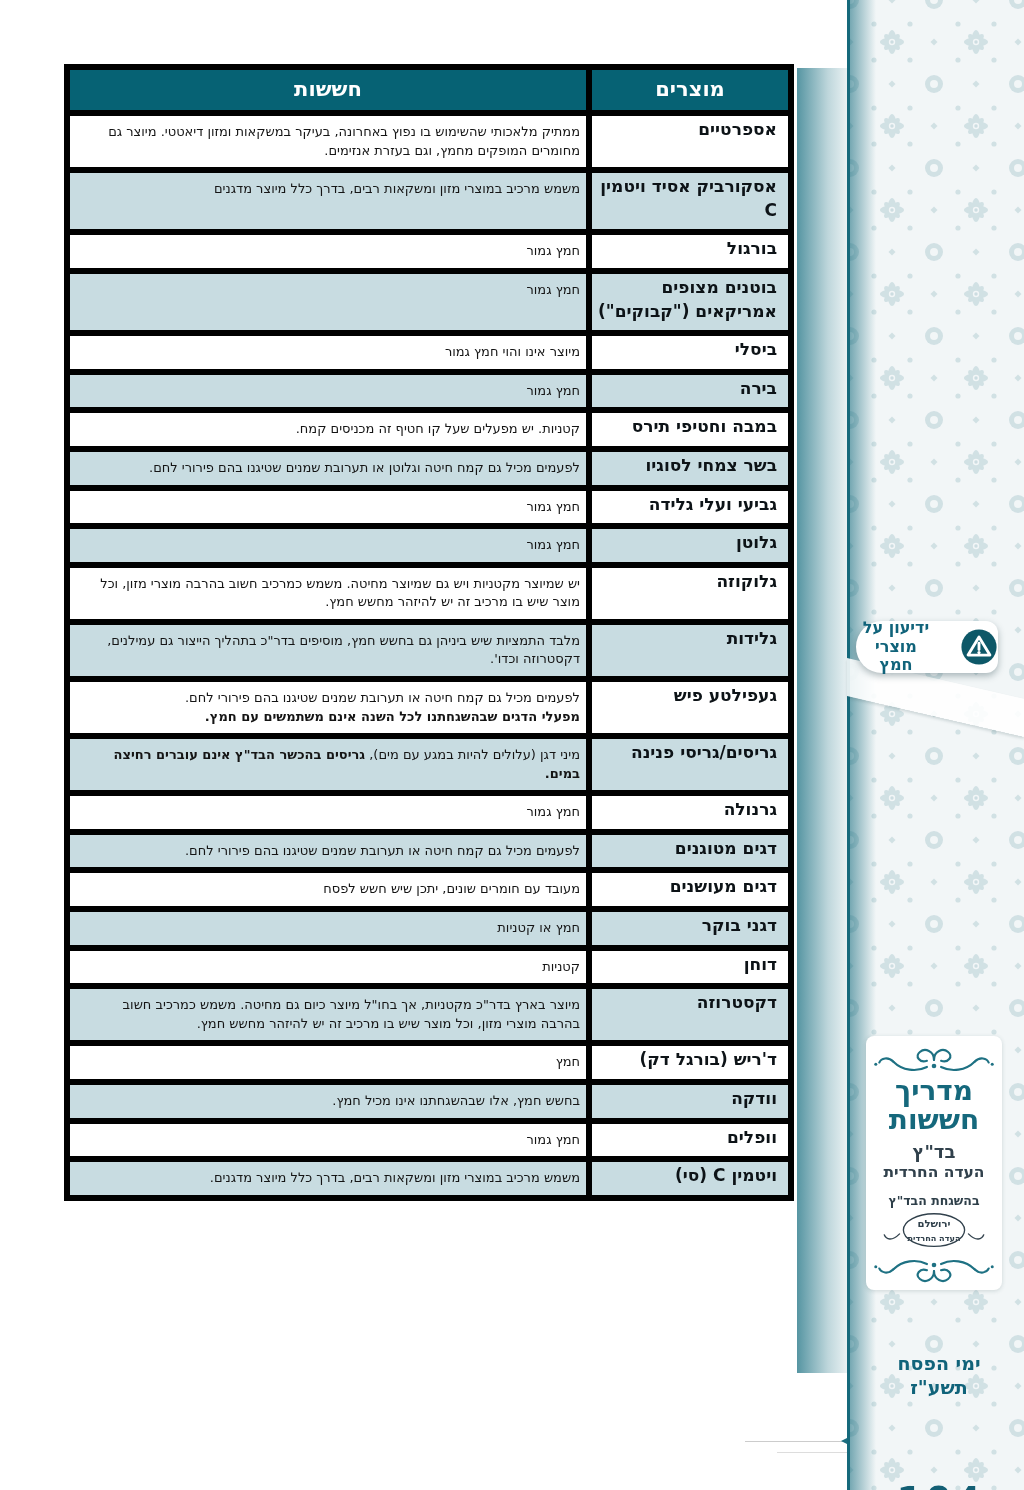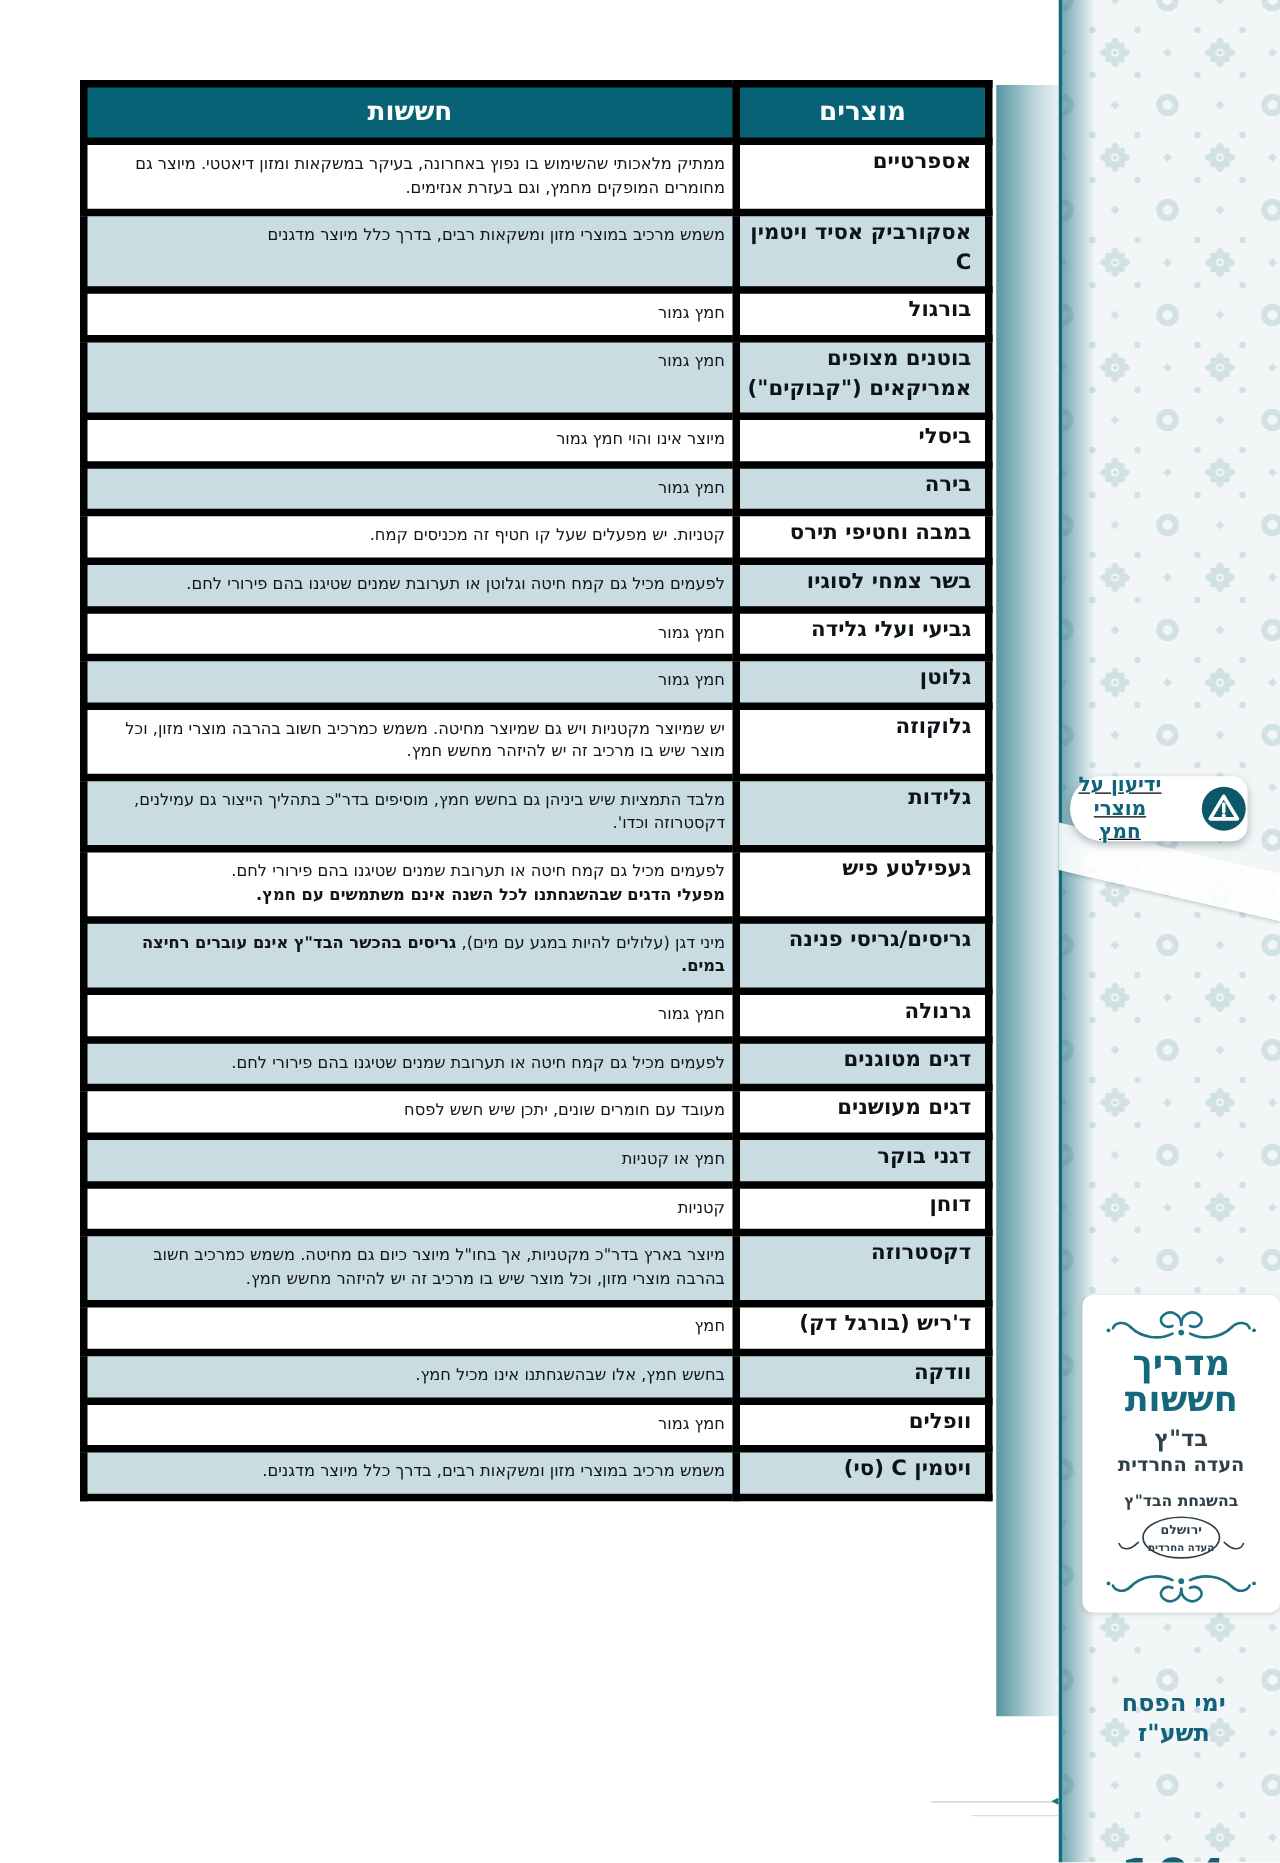--- a/index.html
+++ b/index.html
@@ -54,37 +54,37 @@
   .sidebar .edge-fade{
     position:absolute;left:0;top:0;width:26px;height:100%;
     background:linear-gradient(to right, rgba(16,104,122,0.55), rgba(16,104,122,0));
   }
   
   .badge{
     position:absolute;left:856px;top:621px;width:142px;height:52px;
     background:#ffffff;border-radius:26px 12px 12px 26px;
     box-shadow:0 3px 7px rgba(30,60,70,.35);
     display:flex;flex-direction:row-reverse;align-items:center;justify-content:center;
-    gap:24px;z-index:3;text-decoration:underline;
+    gap:24px;z-index:3;
   }
   .badge .badge-text{
     direction:rtl;text-align:center;
     font-size:16px;font-weight:bold;color:#10637a;line-height:1.18;
   }
   .badge svg{display:block;}
   .fold-wedge{
     position:absolute;left:847px;top:658px;width:177px;height:38px;
     background:rgba(255,255,255,0.88);
     transform:skewY(13deg);transform-origin:left top;
     box-shadow:0 2px 3px rgba(40,70,80,.18);
     z-index:2;
   }
   
   .logo-box{
-    position:absolute;left:866px;top:1036px;width:158px;height:254px;
+    position:absolute;left:866px;top:1036px;width:136px;height:254px;
     background:#ffffff;border-radius:8px;
     box-shadow:0 1px 4px rgba(40,70,80,.18);
     text-align:center;z-index:2;direction:rtl;
   }
   .logo-box .flourish{margin:8px auto 0;display:block;}
   .logo-box .flourish.bottom{transform:rotate(180deg);margin-top:4px;}
   .logo-title{
     font-size:28px;font-weight:bold;color:#15687c;line-height:1.04;margin-top:2px;
   }
   .logo-org1{font-size:18px;color:#31414c;font-weight:bold;margin-top:7px;}

